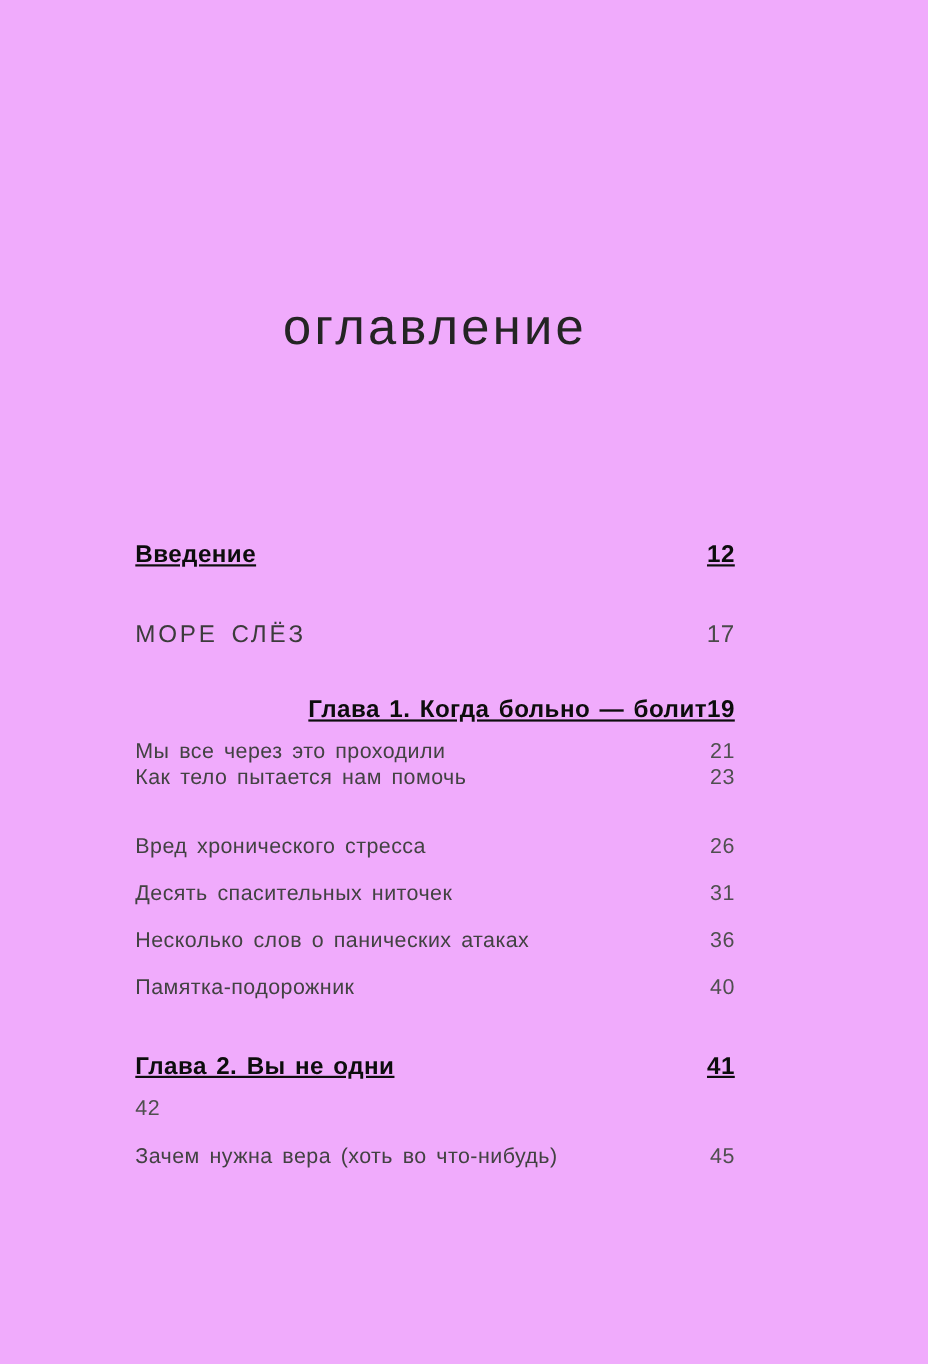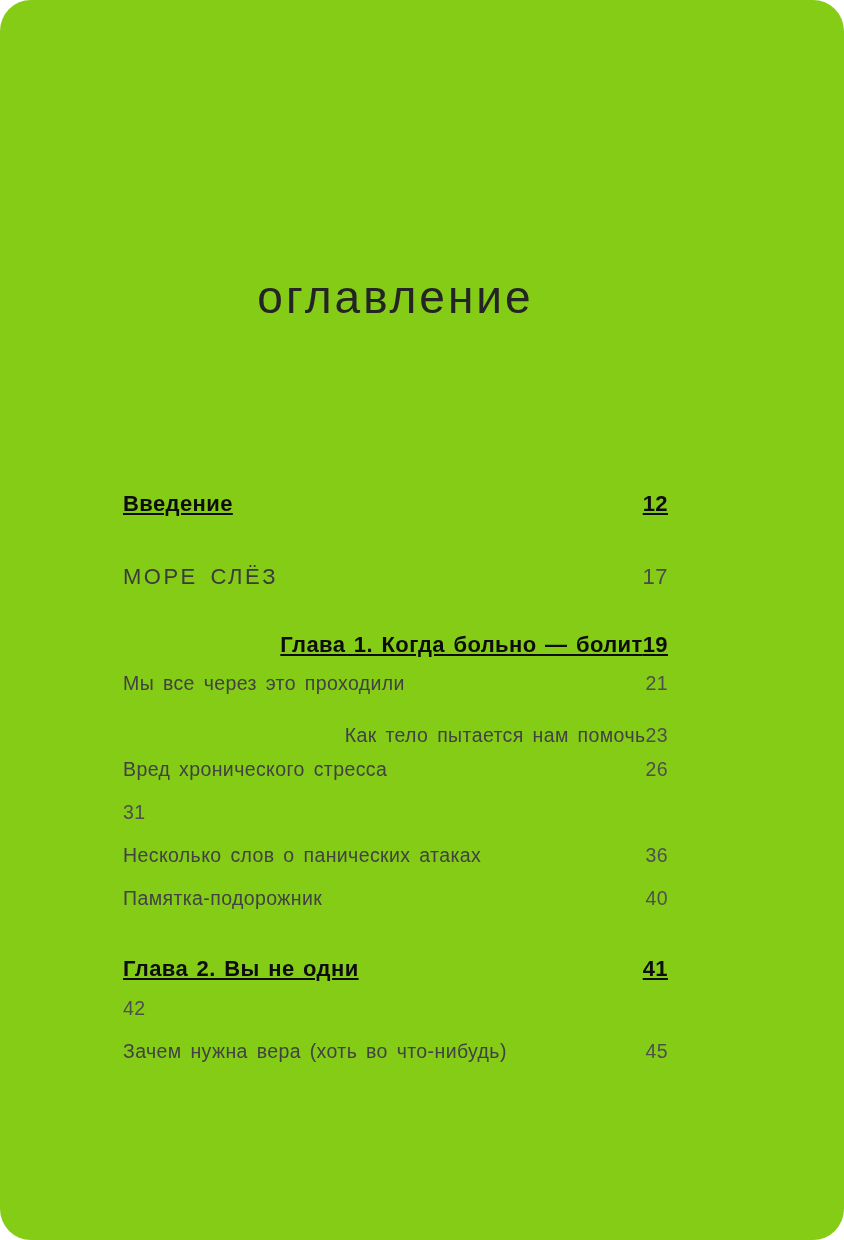--- a/index.html
+++ b/index.html
@@ -4,24 +4,23 @@
 <style>
   html, body {
     margin: 0;
     padding: 0;
     background: #ffffff;
   }
   .page {
     position: relative;
     width: 844px;
     height: 1240px;
-    background: #84cc16;
+    background: #f0abfc;
     overflow: hidden;
     font-family: "Liberation Sans", sans-serif;
-    border-radius: 31px;
   }
   .toc-title {
     position: absolute;
     top: 271px;
     left: 123px;
     width: 545px;
     text-align: center;
     font-size: 46px;
     line-height: 52px;
     font-weight: 300;
@@ -71,21 +70,21 @@
     color: #424242;
     letter-spacing: 0.4px;
     word-spacing: 3px;
   }
   .row.item .pagenum { color: #4f4f4f; }
 
   .r0  { top: 490px; }
   .r1  { top: 564px; gap: 29px; }
   .r2  { top: 631px; justify-content: flex-end; }
   .r3  { top: 670px; }
-  .r4  { top: 722px; justify-content: flex-end; }
+  .r4  { top: 694px; }
   .r5  { top: 756px; }
   .r6  { top: 799px; }
   .r7  { top: 842px; }
   .r8  { top: 885px; }
   .r9  { top: 955px; }
   .r10 { top: 995px; }
   .r11 { top: 1038px; }
 </style>
 </head>
 <body>
@@ -120,20 +119,21 @@
       <span class="label">Как тело пытается нам помочь</span>
       <span class="pagenum">23</span>
     </div>
 
     <div class="row item r5">
       <span class="label">Вред хронического стресса</span>
       <span class="pagenum">26</span>
     </div>
 
     <div class="row item r6">
+      <span class="label">Десять спасительных ниточек</span>
       <span class="pagenum">31</span>
     </div>
 
     <div class="row item r7">
       <span class="label">Несколько слов о панических атаках</span>
       <span class="pagenum">36</span>
     </div>
 
     <div class="row item r8">
       <span class="label">Памятка-подорожник</span>

